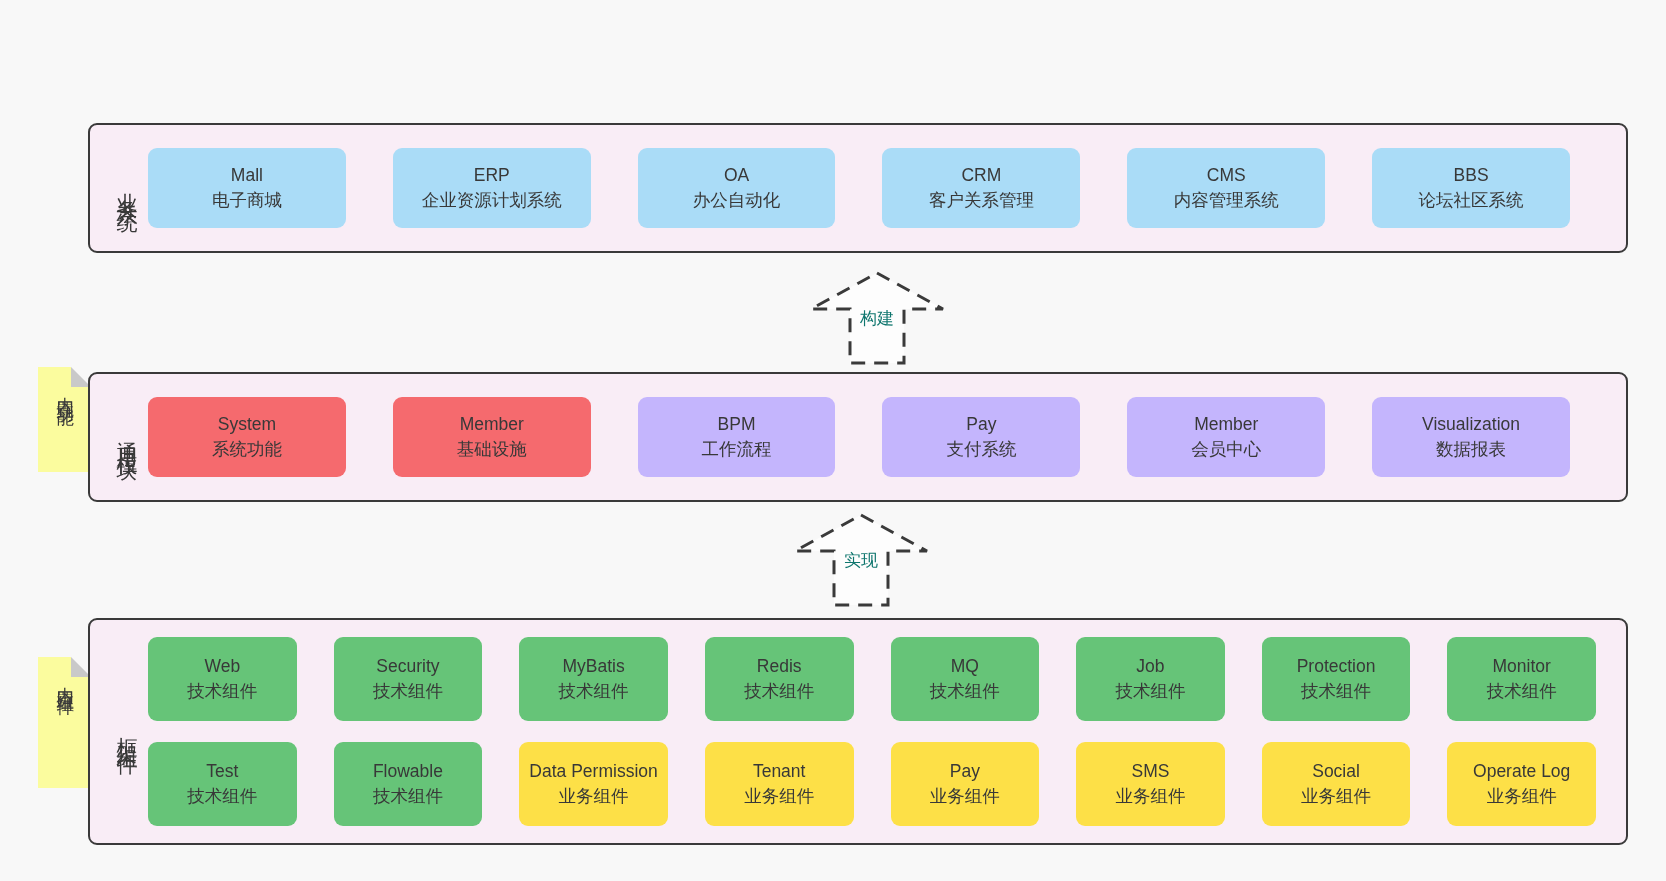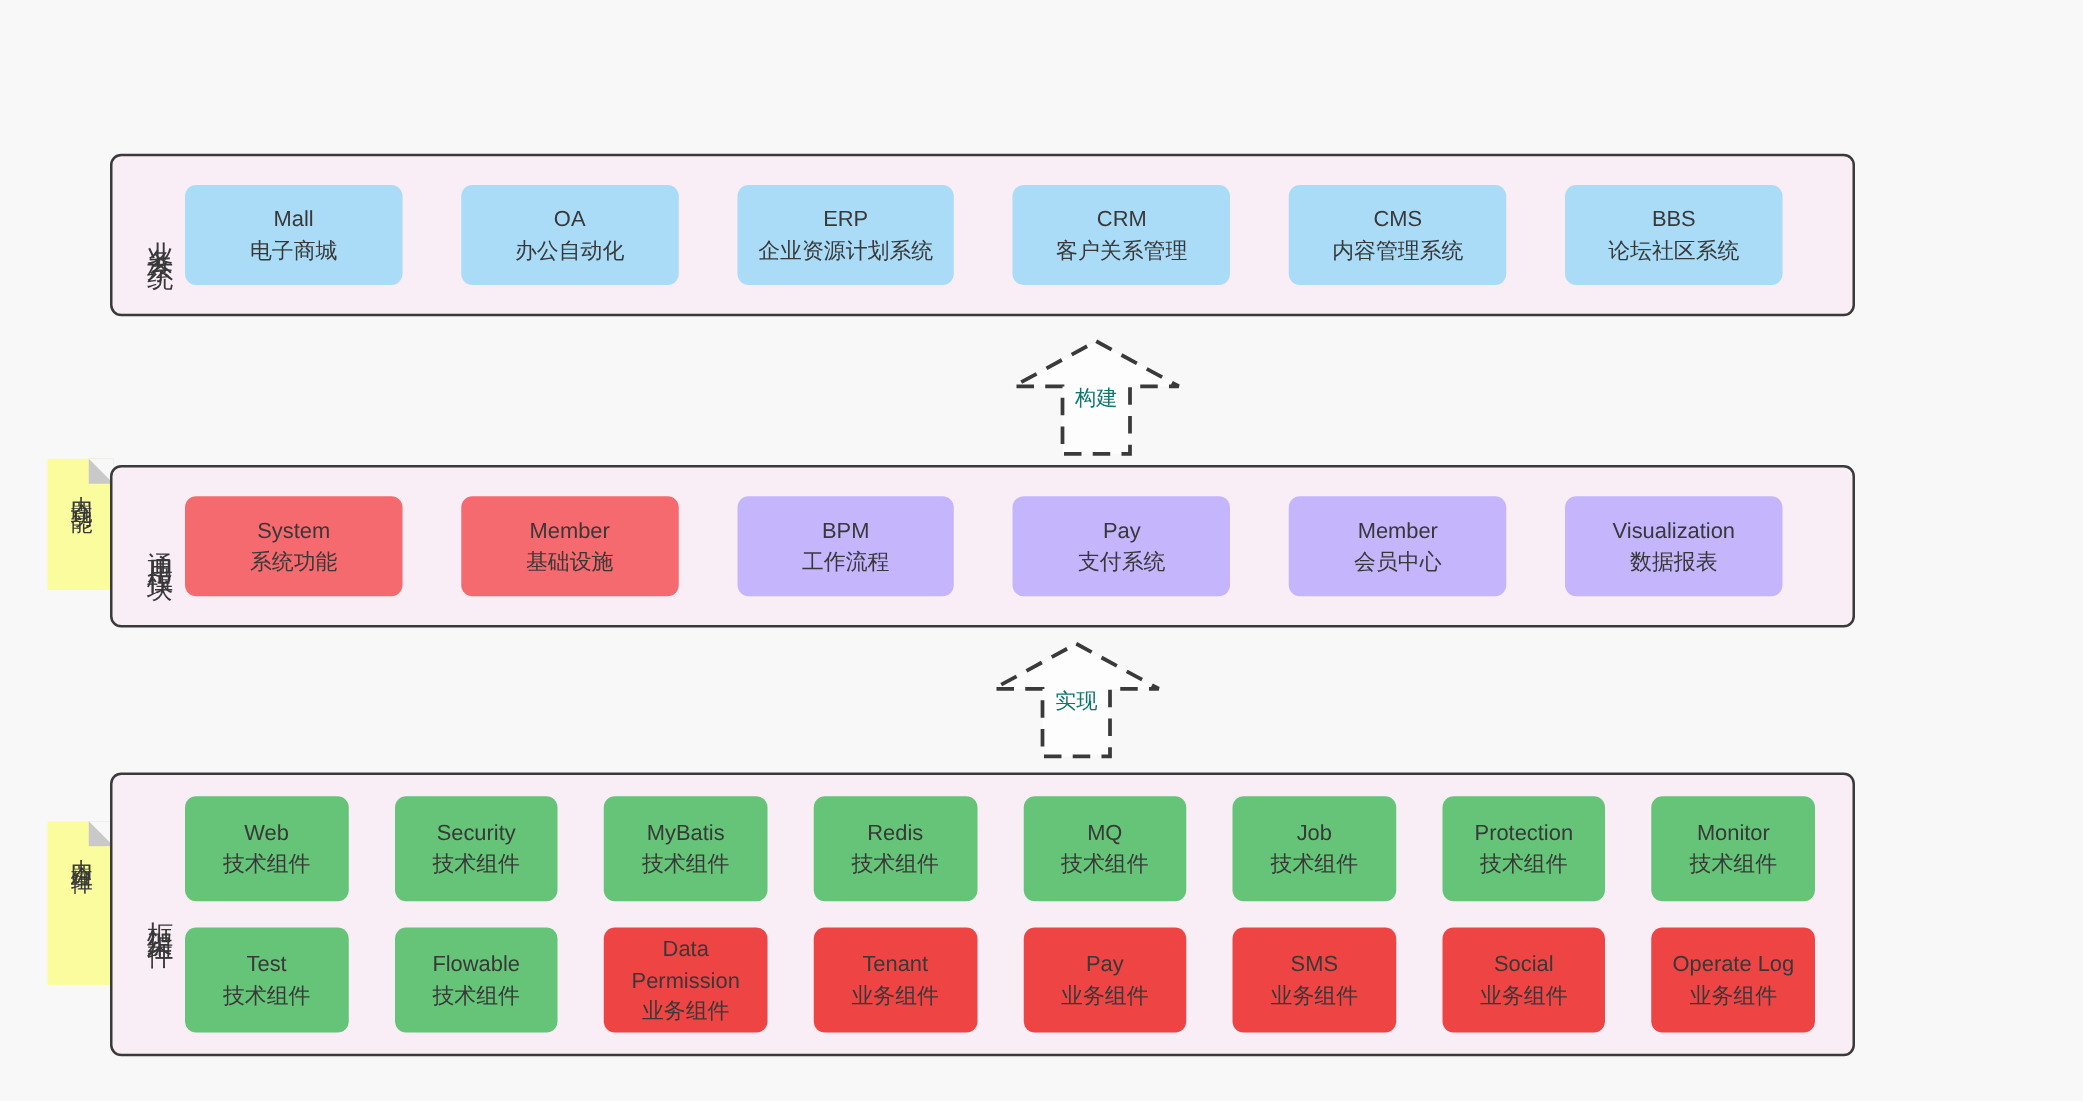--- a/index.html
+++ b/index.html
@@ -3,21 +3,21 @@
 <meta charset="utf-8">
 <style>
   html,body{margin:0;padding:0;}
   body{
     width:1666px;height:881px;position:relative;overflow:hidden;
     background:#f8f8f8;
     font-family:"Liberation Sans", sans-serif;
     color:#383838;
   }
   .band{
-    position:absolute;left:88px;width:1396px;box-sizing:border-box;
+    position:absolute;left:88px;width:1540px;box-sizing:border-box;
     background:#f9edf6;border:2px solid #3a3a3a;border-radius:9px;
     display:flex;z-index:2;
   }
   .band-label{
     writing-mode:vertical-rl;text-orientation:upright;
     font-size:21px;letter-spacing:6px;line-height:1;
     align-self:center;margin-left:12px;width:36px;text-align:center;
     white-space:nowrap;
   }
   .boxes{
@@ -33,21 +33,21 @@
     flex:1;height:80px;border-radius:9px;
     display:flex;flex-direction:column;align-items:center;justify-content:center;
     text-align:center;font-size:17.5px;line-height:1.42;
     padding:2px 8px;box-sizing:border-box;
   }
   .brow .box{height:84px;}
   .b-blue{background:#aadcf7;}
   .b-red{background:#f56a6e;}
   .b-pink{background:#c4b5fd;}
   .b-gdark{background:#66c478;}
-  .b-glight{background:#ef4444;}
+  .b-glight{background:#fde047;}
   .sticky{
     position:absolute;left:38px;width:53px;background:#fbfc9e;z-index:1;
   }
   .sticky::before{
     content:"";position:absolute;top:0;right:0;width:0;height:0;
     border-style:solid;border-width:0 20px 20px 0;
     border-color:#f8f8f8 #f8f8f8 #c9c9c9 #c9c9c9;
   }
   .sticky-text{
     writing-mode:vertical-rl;text-orientation:upright;
@@ -66,26 +66,26 @@
 <body>
 
 <div class="band" style="top:123px;height:130px;">
   <div class="band-label">业务系统</div>
   <div class="boxes">
     <div class="box b-blue">
       <span>Mall</span>
       <span>电子商城</span>
     </div>
     <div class="box b-blue">
+      <span>ERP</span>
+      <span>企业资源计划系统</span>
+    </div>
+    <div class="box b-blue">
       <span>OA</span>
       <span>办公自动化</span>
-    </div>
-    <div class="box b-blue">
-      <span>ERP</span>
-      <span>企业资源计划系统</span>
     </div>
     <div class="box b-blue">
       <span>CRM</span>
       <span>客户关系管理</span>
     </div>
     <div class="box b-blue">
       <span>CMS</span>
       <span>内容管理系统</span>
     </div>
     <div class="box b-blue">

